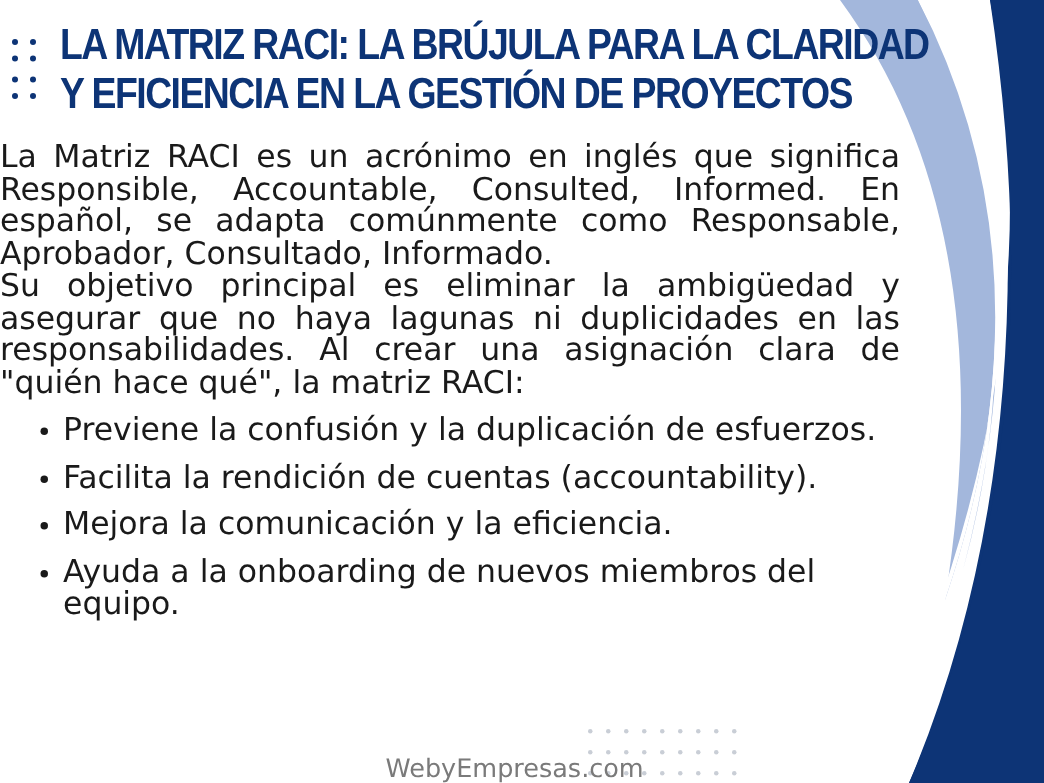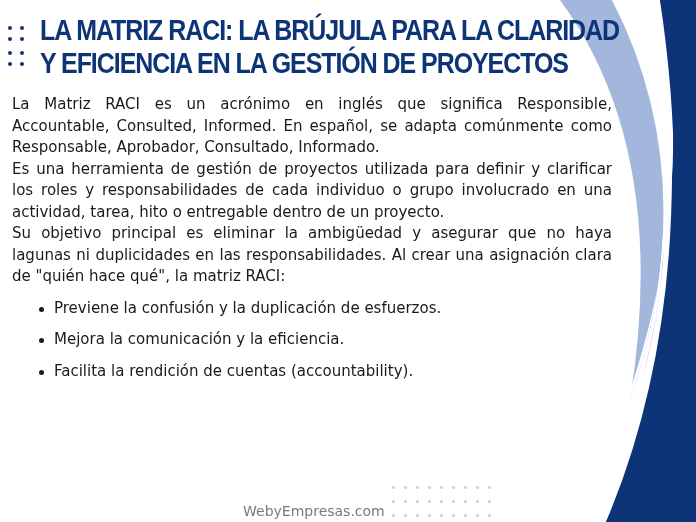--- a/index.html
+++ b/index.html
@@ -3,27 +3,27 @@
 <meta charset="utf-8">
 <style>
   html, body { margin:0; padding:0; }
   body { width:696px; height:522px; overflow:hidden; background:#ffffff; position:relative; font-family:"DejaVu Sans", sans-serif; }
   .bg { position:absolute; left:0; top:0; width:696px; height:522px; z-index:0; }
   .dots-tl { position:absolute; left:6px; top:22px; width:24px; height:50px; z-index:1; }
   .dot { position:absolute; width:4px; height:4px; border-radius:50%; background:#0d3476; }
   .title { position:absolute; left:40px; top:14px; z-index:2; margin:0; color:#0d3476;
     font-family:"Liberation Sans", sans-serif; font-weight:bold; font-size:29px; line-height:33px;
     letter-spacing:-1.2px; transform:scaleX(0.86); transform-origin:left top; white-space:nowrap; text-transform:uppercase; }
-  .content { position:absolute; left:12px; top:94px; width:600px; z-index:2; color:#1a1a1a;
-    font-family:"DejaVu Sans", sans-serif; font-size:15px; line-height:21.5px; }
+  .content { position:absolute; left:0; top:94px; width:600px; z-index:2; color:#1a1a1a;
+    font-family:"DejaVu Sans", sans-serif; font-size:21px; line-height:21.5px; }
   .content p { margin:0; text-align:justify; text-align-last:left; }
   .content ul { margin:0; padding:0 0 0 32px; list-style:none; }
   .content li { position:relative; margin:10px; }
   .content li::before { content:""; position:absolute; left:-15px; top:9px; width:5px; height:5px; border-radius:50%; background:#1a1a1a; }
-  .footer { position:absolute; left:243px; top:503px; z-index:2; font-family:"DejaVu Sans", sans-serif; font-size:14px; color:#7a7a7a; }
+  .footer { position:absolute; left:257px; top:503px; z-index:2; font-family:"DejaVu Sans", sans-serif; font-size:17px; color:#7a7a7a; }
   .dotgrid { position:absolute; left:392px; top:482px; width:110px; height:40px; z-index:1; }
   .dotgrid span { position:absolute; width:3px; height:3px; border-radius:50%; background:#c9ced6; }
 </style>
 </head>
 <body>
 
 <svg class="bg" viewBox="0 0 696 522" xmlns="http://www.w3.org/2000/svg">
   <path d="M660 0 L696 0 L696 522 L606 522 Q700 300 660 0 Z" fill="#0d3476"></path>
   <path d="M560 0 L612 0 Q700 160 642 380 Q700 170 600 0 Z" fill="#a3b7dc"></path>
   <path d="M560 0 Q670 150 630 400 Q705 180 612 0 Z" fill="#a3b7dc"></path>
@@ -42,26 +42,26 @@
     <span class="dot" style="left:14px;top:40px"></span>
 </div>
 
 <h1 class="title">
   <span>La Matriz RACI: La Brújula para la Claridad</span><br>
   <span>y Eficiencia en la Gestión de Proyectos</span>
 </h1>
 
 <div class="content">
   <p>La Matriz RACI es un acrónimo en inglés que significa Responsible, Accountable, Consulted, Informed. En español, se adapta comúnmente como Responsable, Aprobador, Consultado, Informado.</p>
-  <p>Es una herramienta de gestión de proyectos utilizada para definir y clarificar los roles y responsabilidades de cada individuo o grupo involucrado en una actividad, tarea, hito o entregable dentro de un proyecto.</p>
   <p>Su objetivo principal es eliminar la ambigüedad y asegurar que no haya lagunas ni duplicidades en las responsabilidades. Al crear una asignación clara de "quién hace qué", la matriz RACI:</p>
   <ul>
     <li>Previene la confusión y la duplicación de esfuerzos.</li>
+    <li>Facilita la rendición de cuentas (accountability).</li>
     <li>Mejora la comunicación y la eficiencia.</li>
-    <li>Facilita la rendición de cuentas (accountability).</li>
+    <li>Ayuda a la onboarding de nuevos miembros del equipo.</li>
   </ul>
 </div>
 
 <div class="dotgrid">
   <span style="left:0;top:4px"></span>
     <span style="left:12px;top:4px"></span>
     <span style="left:24px;top:4px"></span>
     <span style="left:36px;top:4px"></span>
     <span style="left:48px;top:4px"></span>
     <span style="left:60px;top:4px"></span>

